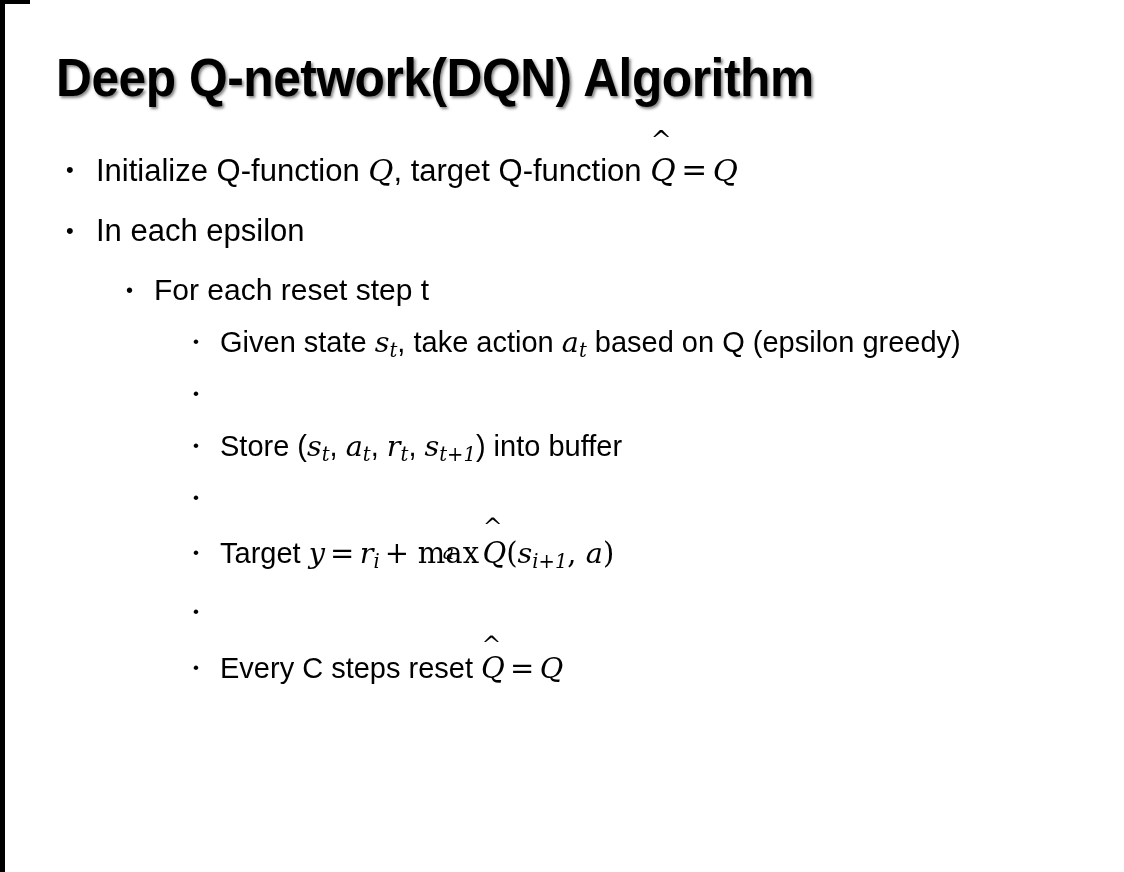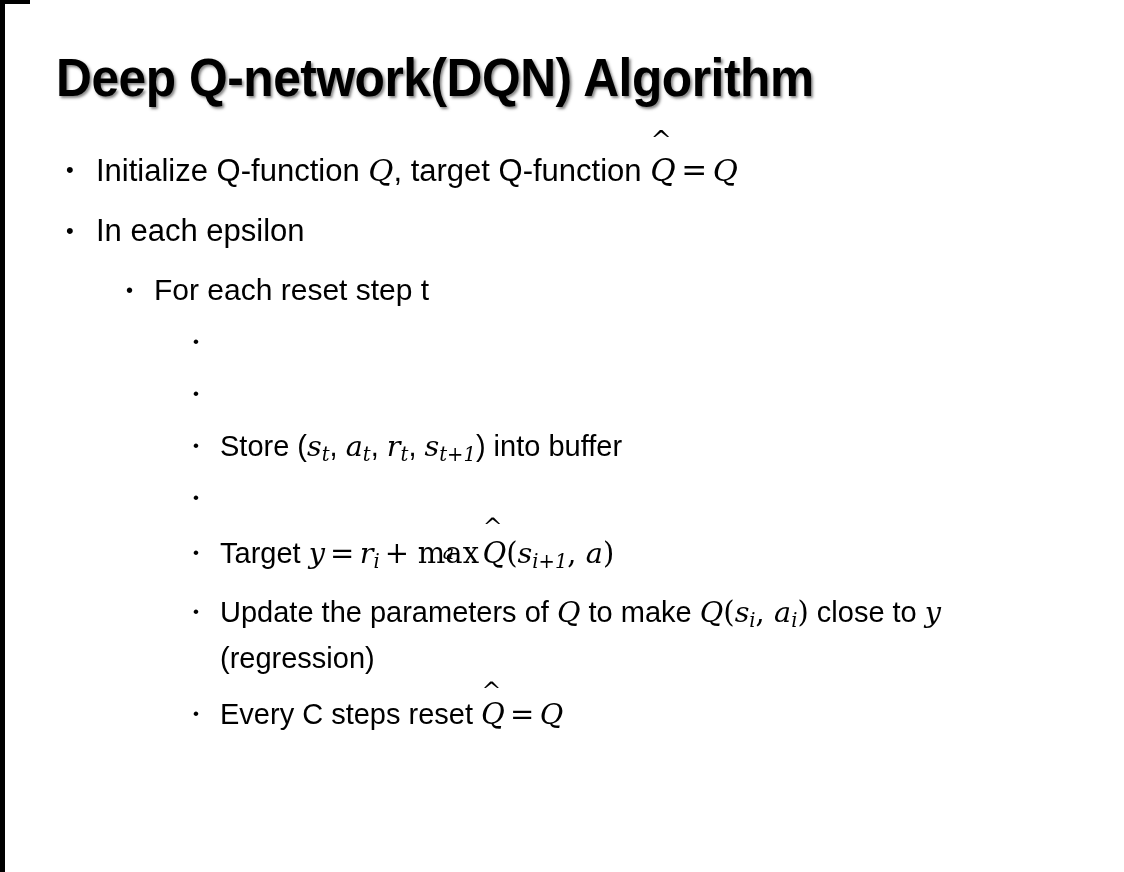--- a/index.html
+++ b/index.html
@@ -195,38 +195,38 @@
       <span class="btext">In each epsilon</span>
     </div>
 
     <div class="bullet-row lvl2">
       <span class="dot">•</span>
       <span class="btext">For each reset step t</span>
     </div>
 
     <div class="bullet-row lvl3">
       <span class="dot">•</span>
+      <span class="btext">Given state <span class="math">s<sub class="msub">t</sub></span>, take action <span class="math">a<sub class="msub">t</sub></span> based on Q (epsilon greedy)</span>
     </div>
     <div class="bullet-row lvl3">
       <span class="dot">•</span>
     </div>
     <div class="bullet-row lvl3">
       <span class="dot">•</span>
       <span class="btext">Store (<span class="math">s<sub class="msub">t</sub></span>, <span class="math">a<sub class="msub">t</sub></span>, <span class="math">r<sub class="msub">t</sub></span>, <span class="math">s<sub class="msub">t+1</sub></span>) into buffer</span>
     </div>
     <div class="bullet-row lvl3">
       <span class="dot">•</span>
     </div>
     <div class="bullet-row lvl3" style="line-height:52px;margin-bottom:10px;">
       <span class="dot" style="line-height:52px;">•</span>
       <span class="btext">Target <span class="math">y</span><span class="op">=</span><span class="math">r<sub class="msub">i</sub></span><span class="op">+</span><span class="maxop">max<span class="lim">a</span></span><span class="qhat">Q<span class="acc">^</span></span><span class="mathup">(</span><span class="math">s<sub class="msub">i+1</sub></span><span class="mathup">, </span><span class="math">a</span><span class="mathup">)</span></span>
     </div>
     <div class="bullet-row lvl3">
       <span class="dot">•</span>
-      <span class="btext">Update the parameters of <span class="math">Q</span> to make <span class="math">Q</span><span class="mathup">(</span><span class="math">s<sub class="msub">i</sub></span><span class="mathup">, </span><span class="math">a<sub class="msub">i</sub></span><span class="mathup">)</span> close to <span class="math">y</span> (regression)</span>
     </div>
     <div class="bullet-row lvl3" style="margin-top:10px;">
       <span class="dot">•</span>
       <span class="btext">Every C steps reset <span class="qhat">Q<span class="acc">^</span></span><span class="op">=</span><span class="math">Q</span></span>
     </div>
 
   </div>
 </div>
 
 </body></html>

